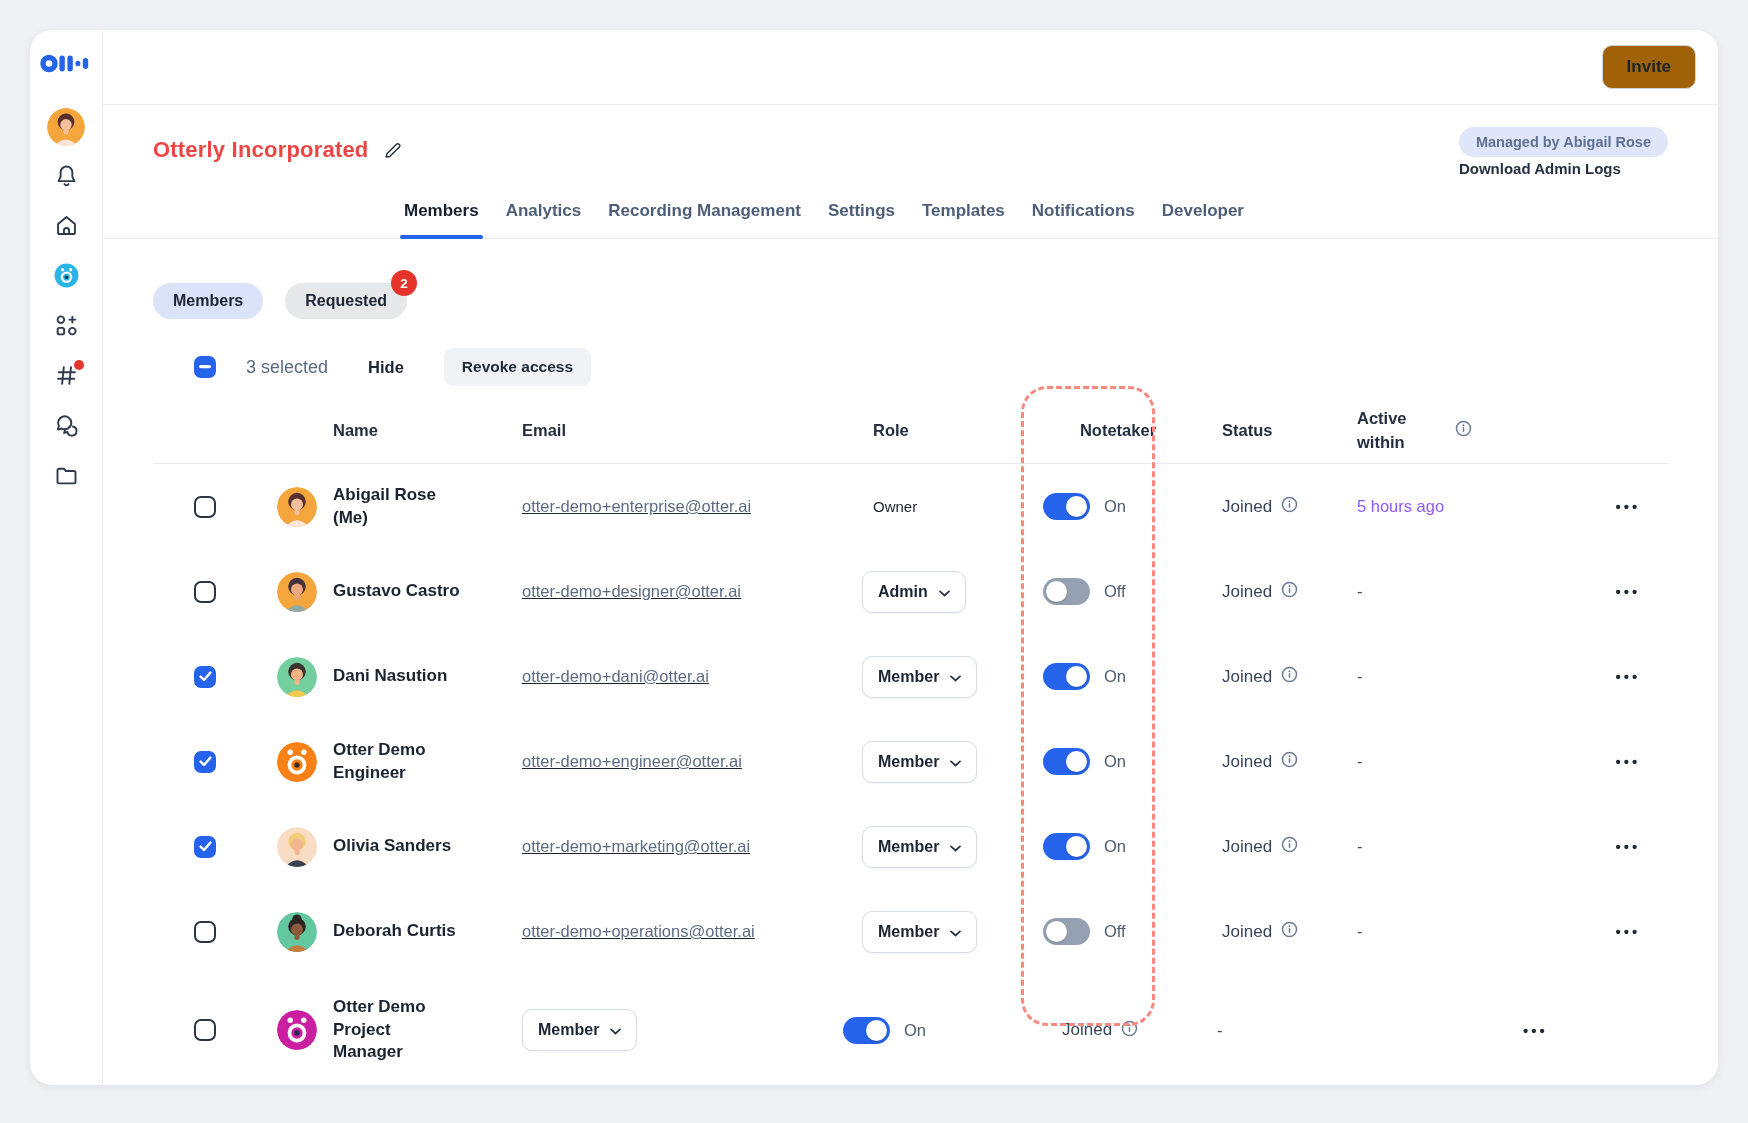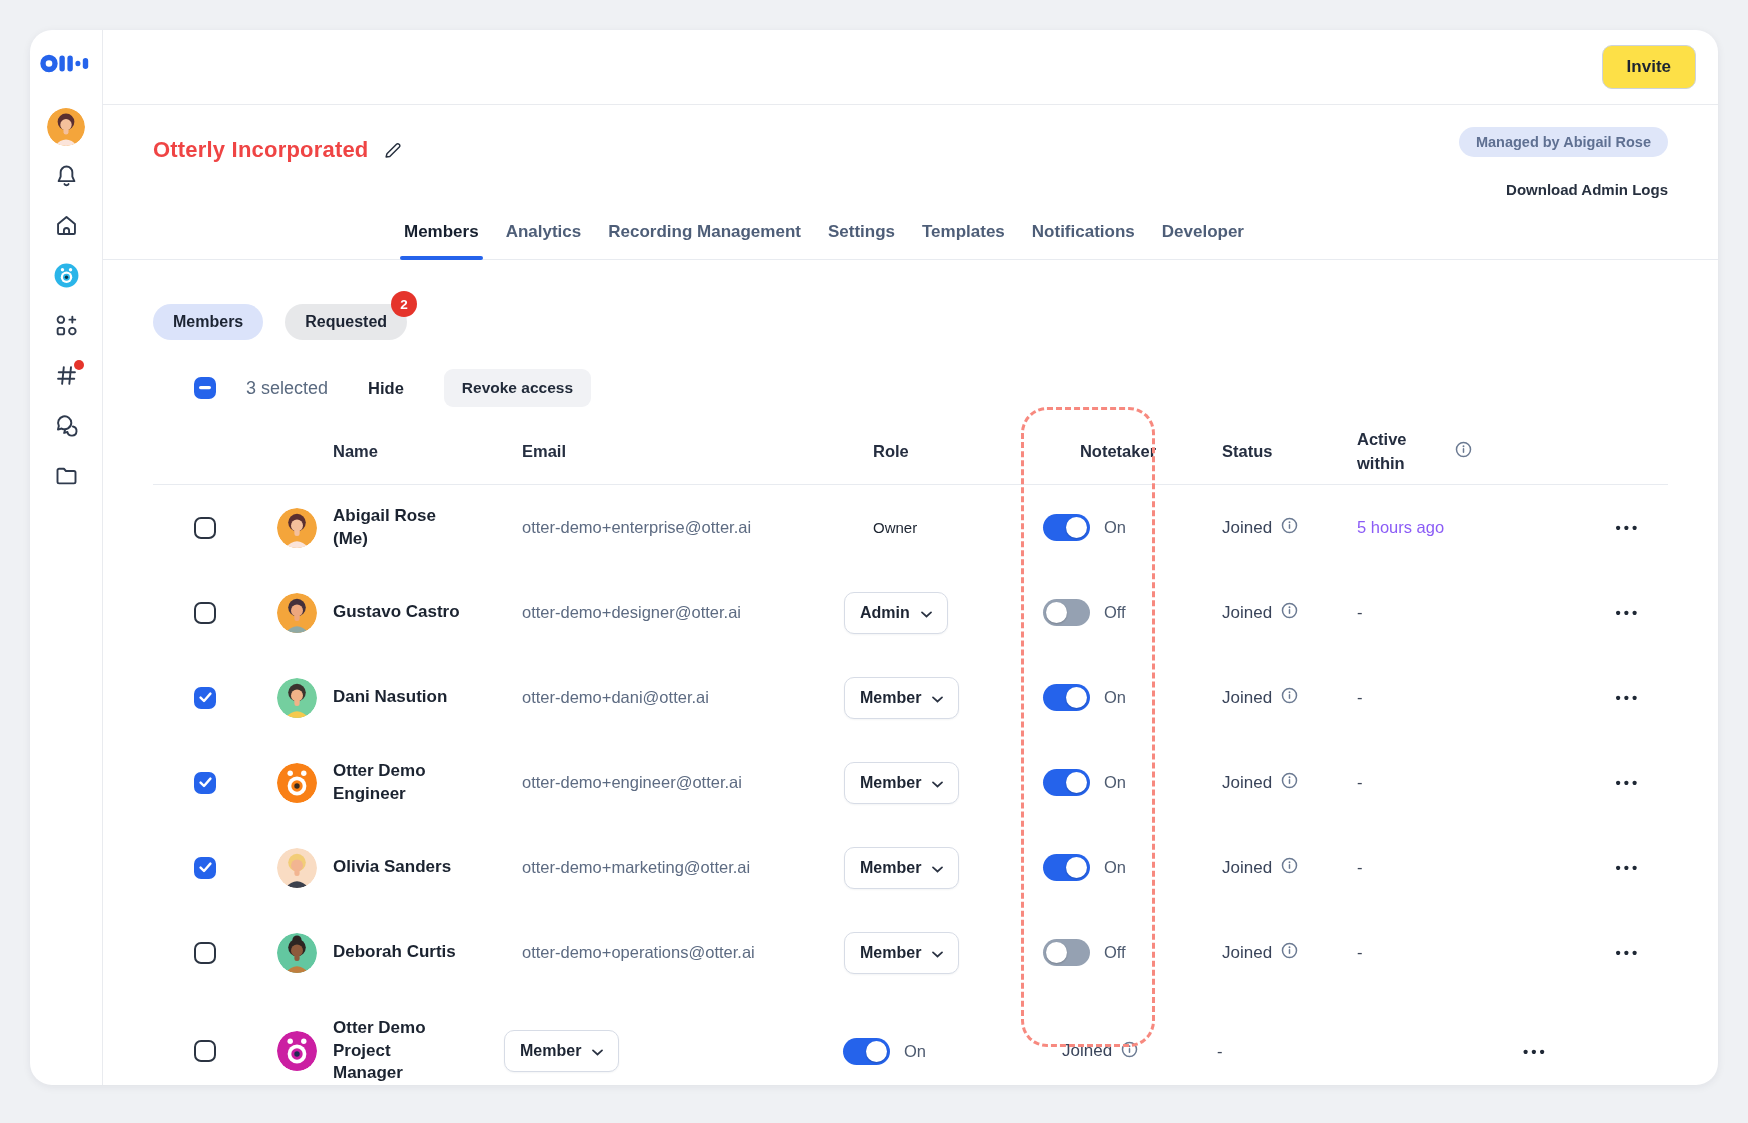--- a/index.html
+++ b/index.html
@@ -21,31 +21,31 @@
     position:relative; cursor:pointer; }
   .side-item svg { width:27px; height:27px; }
   .side-item .stroke { fill:none; stroke:#2f3a4d; stroke-width:1.7; stroke-linecap:round; stroke-linejoin:round; }
   .side-item.has-dot::after { content:""; position:absolute; top:8px; right:5px; width:10px; height:10px;
     border-radius:50%; background:#e5342b; }
 
   
   .main { flex:1; display:flex; flex-direction:column; min-width:0; }
   .topbar { height:75px; flex:0 0 75px; border-bottom:1px solid #e9ebef;
     display:flex; align-items:center; justify-content:flex-end; padding-right:22px; }
-  .invite-btn { border:1px solid #ccd3dd; background:#fde047; border-radius:10px;
+  .invite-btn { border:1px solid #ccd3dd; background:#a16207; border-radius:10px;
     padding:11px 24px; font-size:17px; font-weight:700; color:#1c2432; cursor:pointer;
     font-family:inherit; }
 
   .content { flex:1; padding:0 50px; position:relative; min-width:0; }
 
   .title-row { display:flex; justify-content:space-between; align-items:flex-start; margin-top:20px; }
   .title-left { display:flex; align-items:center; gap:14px; padding-top:12px; }
   .page-title { font-size:22px; font-weight:700; color:#ef4444; letter-spacing:.2px; }
   .pencil { cursor:pointer; display:flex; }
-  .admin-col { display:flex; flex-direction:column; align-items:flex-end; gap:24px; padding-top:2px; }
+  .admin-col { display:flex; flex-direction:column; gap:3px; padding-top:2px; }
   .managed-badge { background:#dfe6f9; color:#5f7092; font-size:14.5px; font-weight:700;
     border-radius:999px; padding:7px 17px; }
   .download-logs { font-size:15px; font-weight:700; color:#27303f; cursor:pointer; }
 
   .tabs-row { margin:18px -50px 0; padding:0 50px; border-bottom:1px solid #e8ebf0;
     display:flex; gap:25px; padding-left:300px; }
   .tab { font-size:17px; font-weight:600; color:#4e5e78; padding:6px 1px 17px; cursor:pointer;
     position:relative; white-space:nowrap; }
   .tab.active { color:#161f2e; font-weight:800; }
   .tab.active::after { content:""; position:absolute; left:-3px; right:-3px; bottom:-1px;
@@ -84,24 +84,24 @@
   .th-active { padding-left:24px; display:flex; align-items:center; gap:40px; }
   .th-active .lbl { width:58px; line-height:1.45; }
 
   .trow { min-height:85px; }
   .trow:last-child { min-height:112px; }
   .row-cb { margin-left:41px; }
   .name-cell { display:flex; align-items:center; gap:16px; padding-left:29px; }
   .avatar { width:40px; height:40px; border-radius:50%; overflow:hidden; flex:0 0 40px; }
   .avatar svg { width:40px; height:40px; display:block; }
   .member-name { font-size:17px; font-weight:700; color:#1b2330; line-height:1.35; max-width:128px; }
-  .email-cell { padding-left:29px; }
+  .email-cell { padding-left:29px;text-decoration:underline; }
   .email { font-size:16.5px; color:#5d6b82; line-height:1.5; max-width:288px; overflow-wrap:break-word; }
   .role-cell { padding-left:0; }
-  .role-select { margin-left:11px; display:inline-flex; align-items:center; gap:11px;
+  .role-select { margin-left:29px; display:inline-flex; align-items:center; gap:11px;
     border:1px solid #d7dce6; border-radius:10px; padding:11px 15px; background:#fff;
     font-size:16px; font-weight:700; color:#1d2533; cursor:pointer;
     box-shadow:0 1px 2px rgba(20,30,60,.05); }
   .role-text { padding-left:40px; font-size:15px; font-weight:400; color:#1b2330; }
   .note-cell { padding-left:10px; display:flex; align-items:center; gap:14px; }
   .toggle { width:47px; height:27px; border-radius:14px; position:relative; cursor:pointer; flex:0 0 auto; }
   .toggle .knob { position:absolute; top:3px; width:21px; height:21px; border-radius:50%; background:#fff;
     box-shadow:0 1px 2px rgba(0,0,0,.2); }
   .toggle.on { background:#2563eb; } .toggle.on .knob { right:3px; }
   .toggle.off { background:#95a1b2; } .toggle.off .knob { left:3px; }

